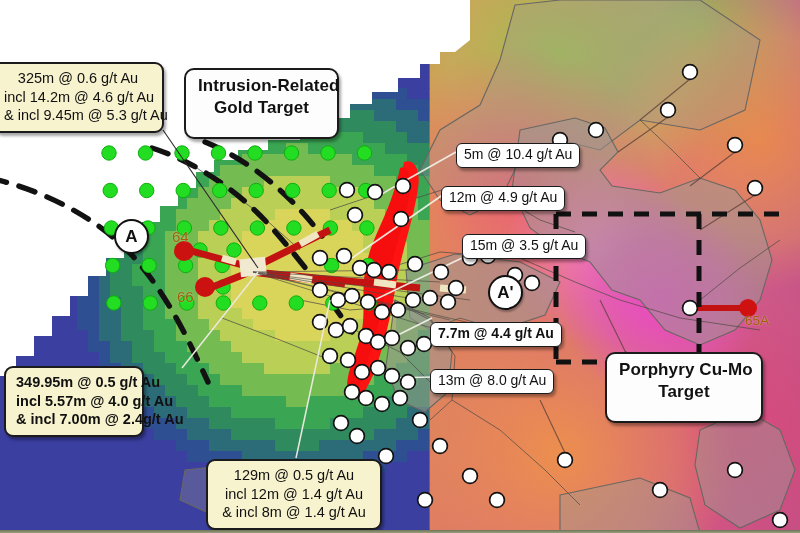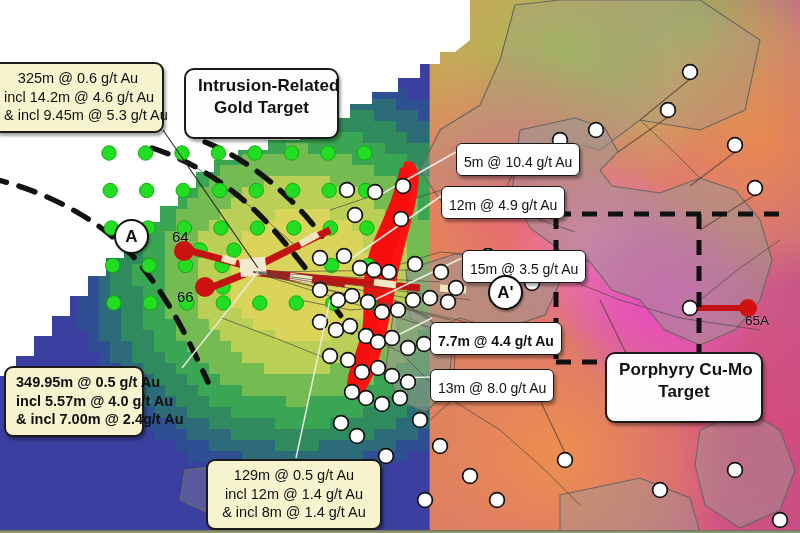--- a/index.html
+++ b/index.html
@@ -32,34 +32,34 @@
   .callout{
     position:absolute;box-sizing:border-box;
     border:2px solid #1b1b1b;border-radius:9px;
     padding:5px 10px 6px;
     text-align:center;line-height:1.28;
     color:#111;white-space:nowrap;
     box-shadow:2px 3px 3px rgba(0,0,0,.35);
   }
   .callout.cream{background:#f7f3ce;font-size:14.5px;}
   .callout.cream.bold{font-weight:700;}
-  .callout.white{background:#ffffff;font-size:14px;border-width:1.6px;border-radius:6px;padding:10px 7px 3px;}
+  .callout.white{background:#ffffff;font-size:14px;border-width:1.6px;border-radius:6px;padding:2px 7px 3px;}
   .callout.target{background:#fdfdfd;font-size:17px;font-weight:700;border-radius:10px;padding:5px 12px 18px;letter-spacing:.1px;}
 
   
   .sectmark{
     position:absolute;width:31px;height:31px;border-radius:50%;
     background:#fff;border:2.6px solid #111;
     display:flex;align-items:center;justify-content:center;
     font-size:17px;font-weight:700;color:#111;
     box-shadow:1px 2px 2px rgba(0,0,0,.3);
   }
 
   
-  .holeid{position:absolute;font-size:15px;color:#000000;font-weight:400;
+  .holeid{position:absolute;font-size:15px;color:#a16207;font-weight:400;
           text-shadow:0 0 2px rgba(255,255,255,.45);}
   .holeid.small{font-size:13.5px;}
 
   .edgeline{position:absolute;left:0;width:800px;height:3px;background:linear-gradient(#6f7358,#9aa07c);}
 </style>
 </head>
 <body>
 
 <div id="map">
 
@@ -1898,21 +1898,21 @@
       </div>
       <div class="callout cream" style="left: 206px; top: 459px; width: 176px;">
         <div>129m @ 0.5 g/t Au</div>
         <div>incl 12m @ 1.4 g/t Au</div>
         <div>&amp; incl 8m @ 1.4 g/t Au</div>
       </div>
     </div>
   <div id="callouts-white">
       <div class="callout white" style="left: 456px; top: 143px;">5m @ 10.4 g/t Au</div>
       <div class="callout white" style="left: 441px; top: 186px;">12m @ 4.9 g/t Au</div>
-      <div class="callout white" style="left: 462px; top: 250px;">15m @ 3.5 g/t Au</div>
+      <div class="callout white" style="left: 462px; top: 234px;">15m @ 3.5 g/t Au</div>
       <div class="callout white" style="left: 430px; top: 322px; font-weight: bold;">7.7m @ 4.4 g/t Au</div>
       <div class="callout white" style="left: 430px; top: 369px;">13m @ 8.0 g/t Au</div>
     </div>
   <div id="target-labels">
       <div class="callout target" style="left: 184px; top: 68px; width: 155px;">
         <div>Intrusion-Related</div>
         <div>Gold Target</div>
       </div>
       <div class="callout target" style="left: 605px; top: 352px; width: 158px;">
         <div>Porphyry Cu-Mo</div>

